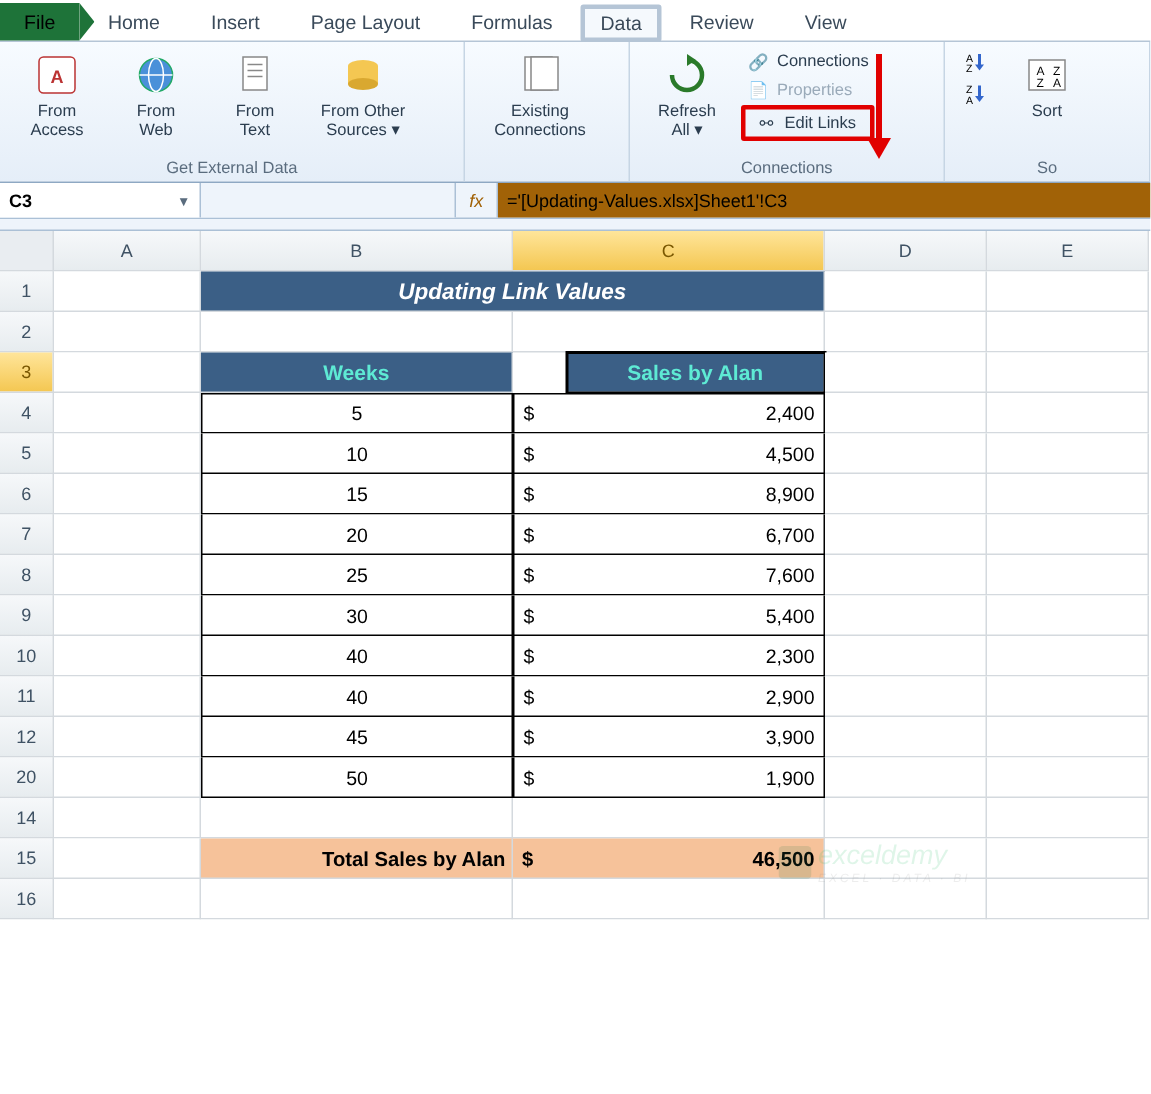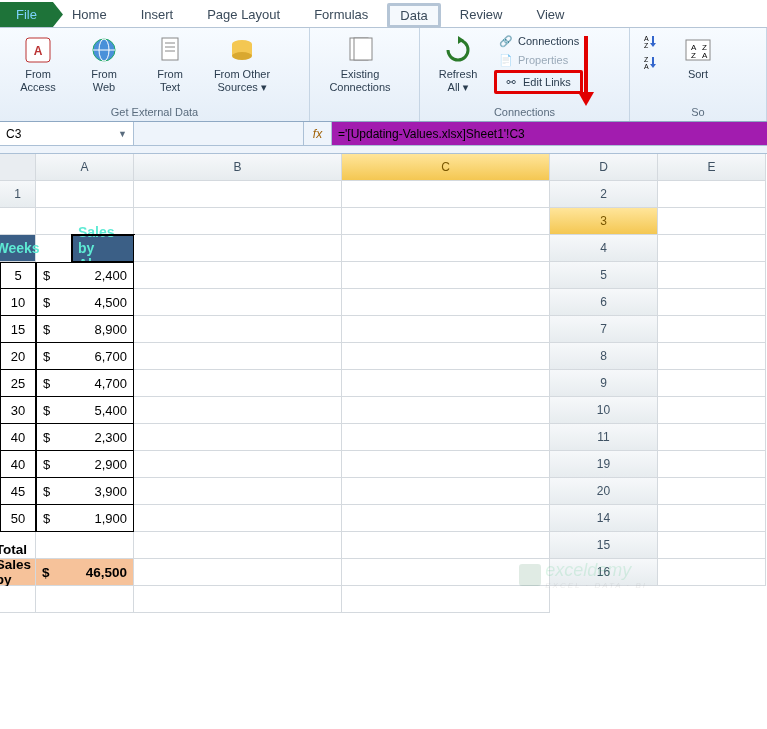--- a/index.html
+++ b/index.html
@@ -1,20 +1,20 @@
 <!DOCTYPE html>
 <html><head>
 <meta charset="utf-8">
 <style>
   * { box-sizing: border-box; margin: 0; padding: 0; }
   body { font-family: "Segoe UI", Tahoma, sans-serif; font-size: 12px; background: #fff; width: 767px; overflow: hidden; }
 
   
   .tabs { display: flex; align-items: flex-end; height: 28px; background: #fff; border-bottom: 1px solid #b5c5d6; }
-  .file-tab { background: #1e7339; color:#7dd3fc; padding: 5px 16px; font-size: 13px; border-radius: 0 0 0 0; position:relative; }
+  .file-tab { background: #1e7339; color:#000000; padding: 5px 16px; font-size: 13px; border-radius: 0 0 0 0; position:relative; }
   .file-tab::after { content:""; position:absolute; right:-10px; top:0; bottom:0; width:10px; background:#1e7339; clip-path: polygon(0 0,100% 50%,0 100%);}
   .tab { padding: 5px 14px; font-size: 13px; color:#3a4a5a; cursor:pointer; border:1px solid transparent; border-bottom:none; margin-left:4px;}
   .tab.active { background:#f5f9fd; border-color:#b5c5d6; position:relative; top:1px;}
   .highlight-box { border:3px solid #e10000; border-radius:2px; padding:2px 10px !important;}
 
   
   .ribbon { display:flex; background: linear-gradient(#f7fbff,#e5eef8); border-bottom:1px solid #8ea8c3; height:94px; }
   .group { display:flex; flex-direction:column; border-right:1px solid #c6d5e4; }
   .group-body { flex:1; display:flex; align-items:flex-start; padding:4px 8px 0 8px; gap:6px;}
   .group-label { text-align:center; color:#5a6c7e; font-size:11px; padding:2px 0 3px 0; }
@@ -22,25 +22,25 @@
   .big-btn .icon { width:32px; height:32px; margin-bottom:2px; display:flex; align-items:center; justify-content:center;}
   .big-btn .lbl { text-align:center; line-height:1.15; font-size:11px; color:#2b3d4f;}
   .small-list { display:flex; flex-direction:column; gap:1px; }
   .small-btn { display:flex; align-items:center; gap:4px; padding:1px 4px; cursor:pointer; font-size:11px; color:#2b3d4f;}
   .small-btn.disabled { color:#9aaab9; }
   .small-btn .si { width:16px; height:16px; display:inline-flex; align-items:center; justify-content:center;}
   .editlinks-wrap { border:3px solid #e10000; border-radius:2px; padding:0 2px; }
 
   
   .fbar-row { display:flex; align-items:stretch; border-bottom:1px solid #abc0d6; height:24px; background:#eef4fb;}
-  .namebox { width:134px; border-right:1px solid #abc0d6; display:flex; align-items:center; padding:0 6px; justify-content:space-between; font-size:12px; background:#fff;}
+  .namebox { width:134px; border-right:1px solid #abc0d6; display:flex; align-items:center; padding:0 6px; justify-content:space-between; font-size:12px; background:#fff;font-weight:bold;}
   .namebox .dd { color:#5a6c7e; font-size:9px;}
   .fx { width:28px; display:flex; align-items:center; justify-content:center; font-style:italic; color:#a16207; border-right:1px solid #abc0d6;}
   .gap { width:170px; border-right:1px solid #abc0d6; background:#eef4fb;}
-  .formula { flex:1; background:#a21caf; display:flex; align-items:center; padding:0 6px; font-size:12px;}
+  .formula { flex:1; background:#a16207; display:flex; align-items:center; padding:0 6px; font-size:12px;}
 
   
   .grid { display:grid; grid-template-columns: 36px 98px 208px 208px 108px 108px; }
   .corner, .colhdr, .rowhdr, .cell { border-right:1px solid #d4d9de; border-bottom:1px solid #d4d9de; display:flex; align-items:center; height:27px;}
   .corner { background:#e9edf1; }
   .colhdr { background: linear-gradient(#f6f8fa,#e7ecef); justify-content:center; color:#3f5264; font-size:12px;}
   .colhdr.sel { background: linear-gradient(#ffe59a,#f4c752); color:#7a5700;}
   .rowhdr { background: linear-gradient(#f6f8fa,#e7ecef); justify-content:center; color:#3f5264; font-size:12px;}
   .rowhdr.sel { background: linear-gradient(#ffe59a,#f4c752); color:#7a5700;}
   .cell { background:#fff; padding:0 6px; font-size:13px; position:relative;}
@@ -224,20 +224,21 @@
 <div class="grid">
   <div class="corner"></div>
   <div class="colhdr">A</div>
   <div class="colhdr">B</div>
   <div class="colhdr sel">C</div>
   <div class="colhdr">D</div>
   <div class="colhdr">E</div>
 
   <div class="rowhdr">1</div>
   <div class="cell"></div>
+  <div class="cell merged-title" style="grid-column:3/5">Updating Link Values</div>
   <div class="cell"></div>
   <div class="cell"></div>
 
   <div class="rowhdr">2</div>
   <div class="cell"></div>
     <div class="cell"></div>
     <div class="cell"></div>
     <div class="cell"></div>
     <div class="cell"></div>
 
@@ -286,21 +287,21 @@
       <span>6,700</span>
     </div>
   <div class="cell"></div>
     <div class="cell"></div>
 
   <div class="rowhdr">8</div>
     <div class="cell"></div>
   <div class="cell datacell">25</div>
   <div class="cell datacell money">
       <span>$</span>
-      <span>4,700</span>
+      <span>7,600</span>
     </div>
   <div class="cell"></div>
     <div class="cell"></div>
 
   <div class="rowhdr">9</div>
     <div class="cell"></div>
   <div class="cell datacell">30</div>
   <div class="cell datacell money">
       <span>$</span>
       <span>5,400</span>
@@ -321,21 +322,21 @@
   <div class="rowhdr">11</div>
     <div class="cell"></div>
   <div class="cell datacell">40</div>
   <div class="cell datacell money">
       <span>$</span>
       <span>2,900</span>
     </div>
   <div class="cell"></div>
     <div class="cell"></div>
 
-  <div class="rowhdr">19</div>
+  <div class="rowhdr">12</div>
     <div class="cell"></div>
   <div class="cell datacell">45</div>
   <div class="cell datacell money">
       <span>$</span>
       <span>3,900</span>
     </div>
   <div class="cell"></div>
     <div class="cell"></div>
 
   <div class="rowhdr">20</div>

